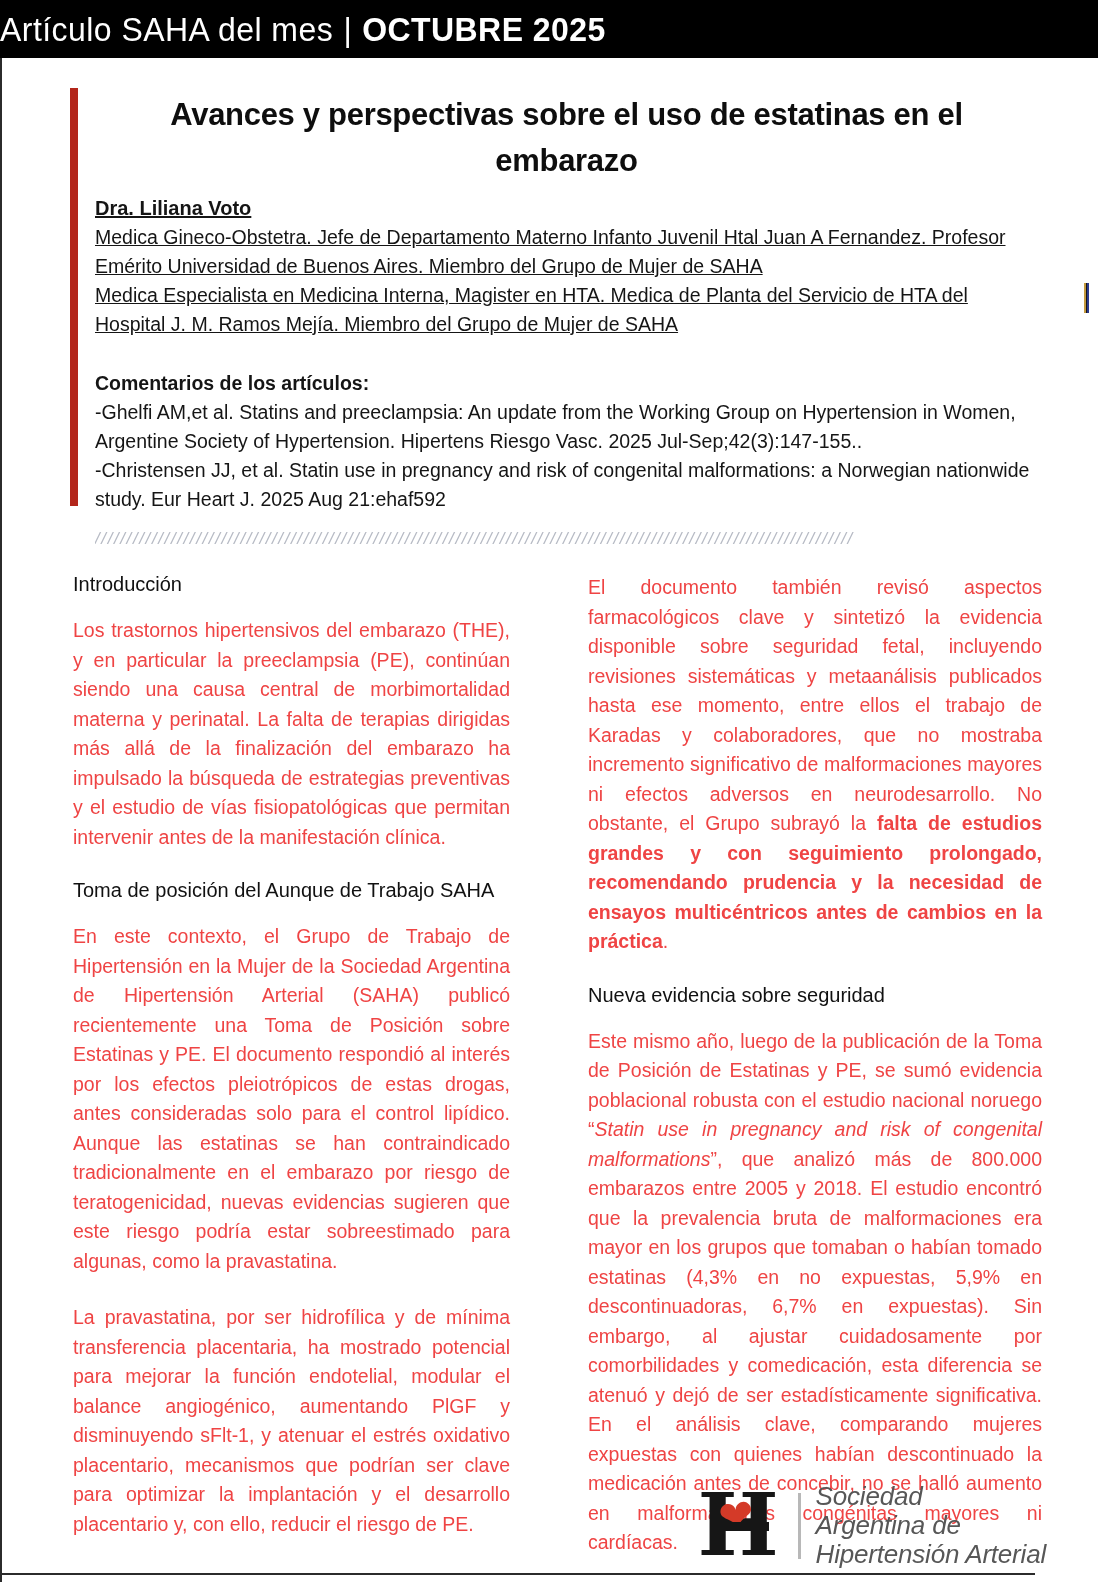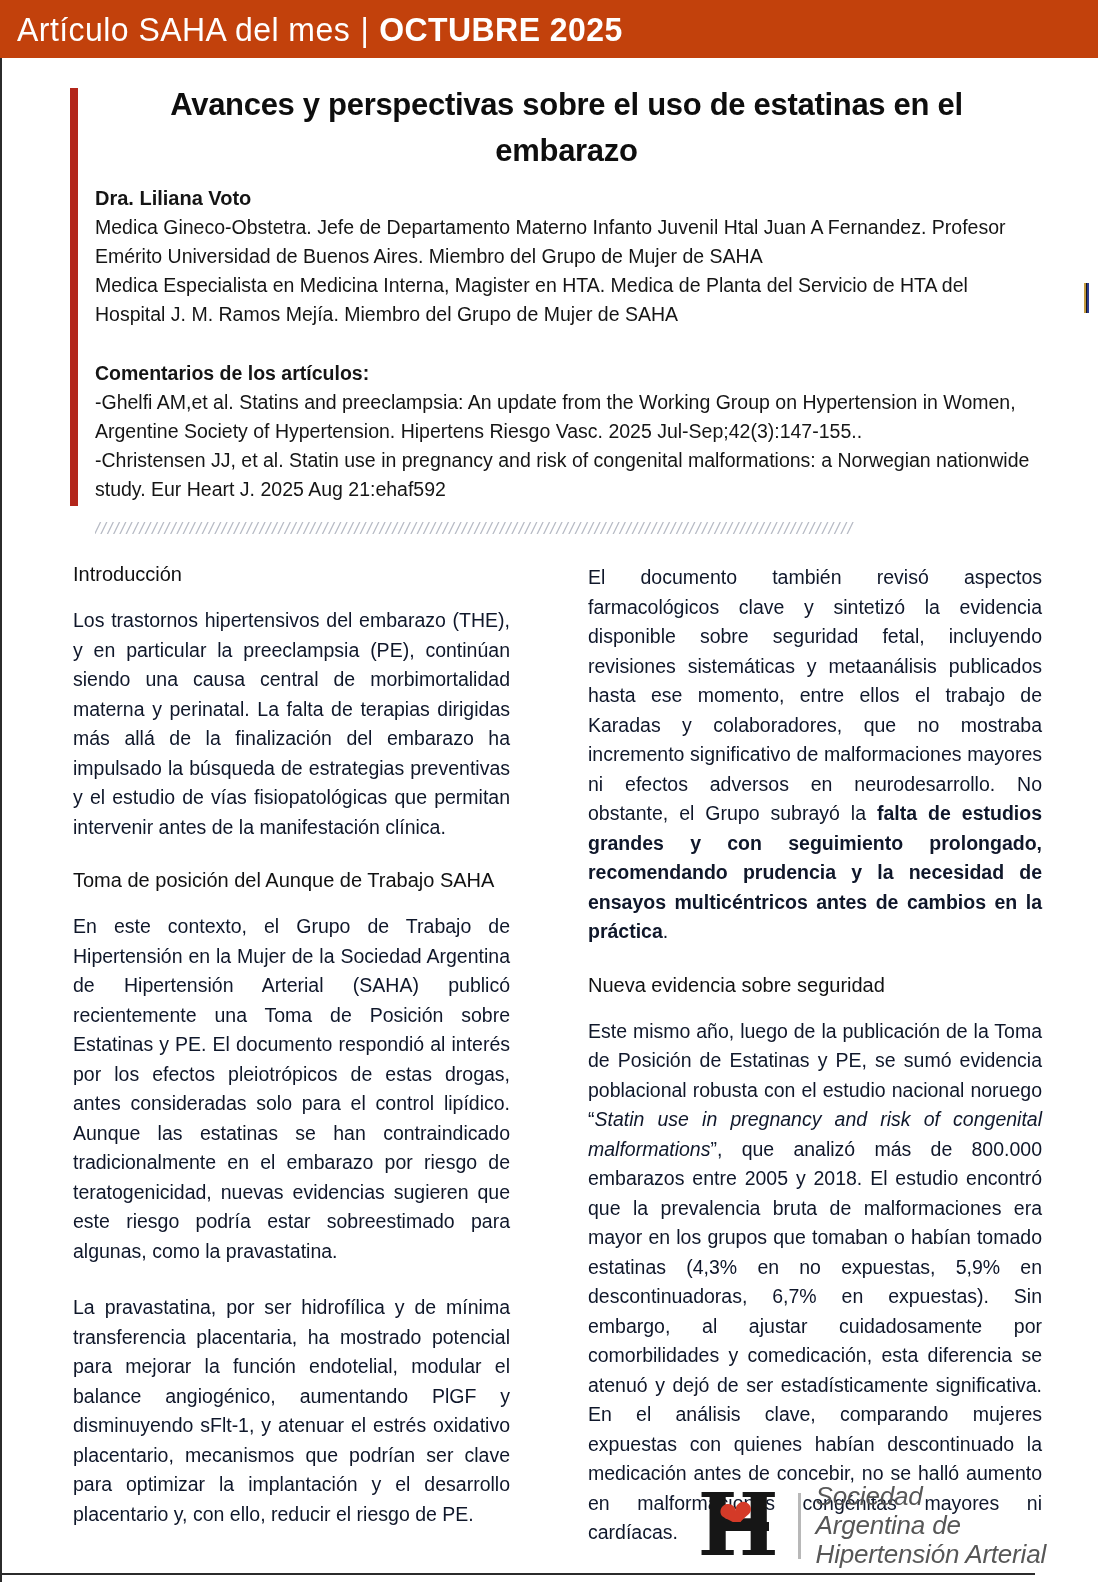--- a/index.html
+++ b/index.html
@@ -2,57 +2,57 @@
 <html lang="es"><head>
 <meta charset="utf-8">
 <style>
   html,body{margin:0;padding:0;}
   body{
     width:1098px;height:1582px;position:relative;background:#ffffff;
     font-family:"Liberation Sans",sans-serif;color:#151515;overflow:hidden;
   }
   
   .banner{
-    height:58px;background:#c2410c;color:#ffffff;
-    display:flex;align-items:center;padding-left:17px;box-sizing:border-box;
+    height:58px;background:#000000;color:#ffffff;
+    display:flex;align-items:center;box-sizing:border-box;
   }
   .banner-inner{display:flex;align-items:baseline;transform:scaleX(.94);transform-origin:left center;}
   .banner-reg{font-size:34px;font-weight:400;letter-spacing:.5px;}
   .banner-sep{font-size:34px;font-weight:300;margin:0 11px;}
   .banner-issue{font-size:34px;font-weight:700;letter-spacing:.5px;}
   
   .page-left-border{position:absolute;left:0;top:58px;bottom:0;width:2px;background:#2b2b2b;}
   .page-bottom-border{position:absolute;left:0;bottom:7px;width:1035px;height:2px;background:#2b2b2b;}
   .edge-artifact{
     position:absolute;right:9px;top:283px;width:5px;height:30px;
     background:linear-gradient(to right,#c49a3f 0 30%,#14141a 30% 65%,#2b3a8c 65% 100%);
   }
   
   .accent-bar{position:absolute;left:70px;top:88px;width:8px;height:418px;background:#b3261b;}
-  .header-block{margin:0 60px 0 95px;padding-top:24px;}
+  .header-block{margin:0 60px 0 95px;padding-top:34px;}
   .page-title{
     font-size:31px;font-weight:700;line-height:46px;color:#0e0e0e;
     text-align:center;max-width:860px;margin:0 auto;letter-spacing:-.3px;
   }
-  .authors{margin-top:10px;font-size:19.5px;line-height:29px;}
+  .authors{margin-top:10px;font-size:19.5px;line-height:29px;text-decoration:underline;}
   .author-name{font-weight:700;font-size:20px;}
   .comments{margin-top:30px;font-size:19.5px;line-height:29px;}
   .comments-heading{font-weight:700;}
   
   .slash-divider{
     margin:15px 0 0 95px;width:916px;height:24px;overflow:hidden;white-space:nowrap;
     color:#b6bac4;font-style:italic;font-size:17px;letter-spacing:1.6px;user-select:none;
   }
   
   .columns{display:flex;gap:78px;margin:20px 56px 0 73px;}
   .col-left{width:437px;flex:0 0 437px;}
   .col-right{width:454px;flex:0 0 454px;}
   .section-heading{font-size:20px;font-weight:400;margin:0 0 20px 0;color:#111;}
   .body-text{
-    text-align:justify;font-size:19.5px;line-height:29.5px;margin:0 0 27px 0;color:#0f172a;
+    text-align:justify;font-size:19.5px;line-height:29.5px;margin:0 0 27px 0;color:#ef4444;
   }
   .body-text b{font-weight:700;}
   .body-text i{}
   
   .logo-footer{position:absolute;right:52px;bottom:13px;display:flex;align-items:center;}
   .logo-h-wrap{position:relative;width:88px;height:82px;}
   .logo-h{
     font-family:"DejaVu Serif","Liberation Serif",serif;font-weight:700;
     font-size:86px;line-height:80px;color:#161616;letter-spacing:-2px;
   }

